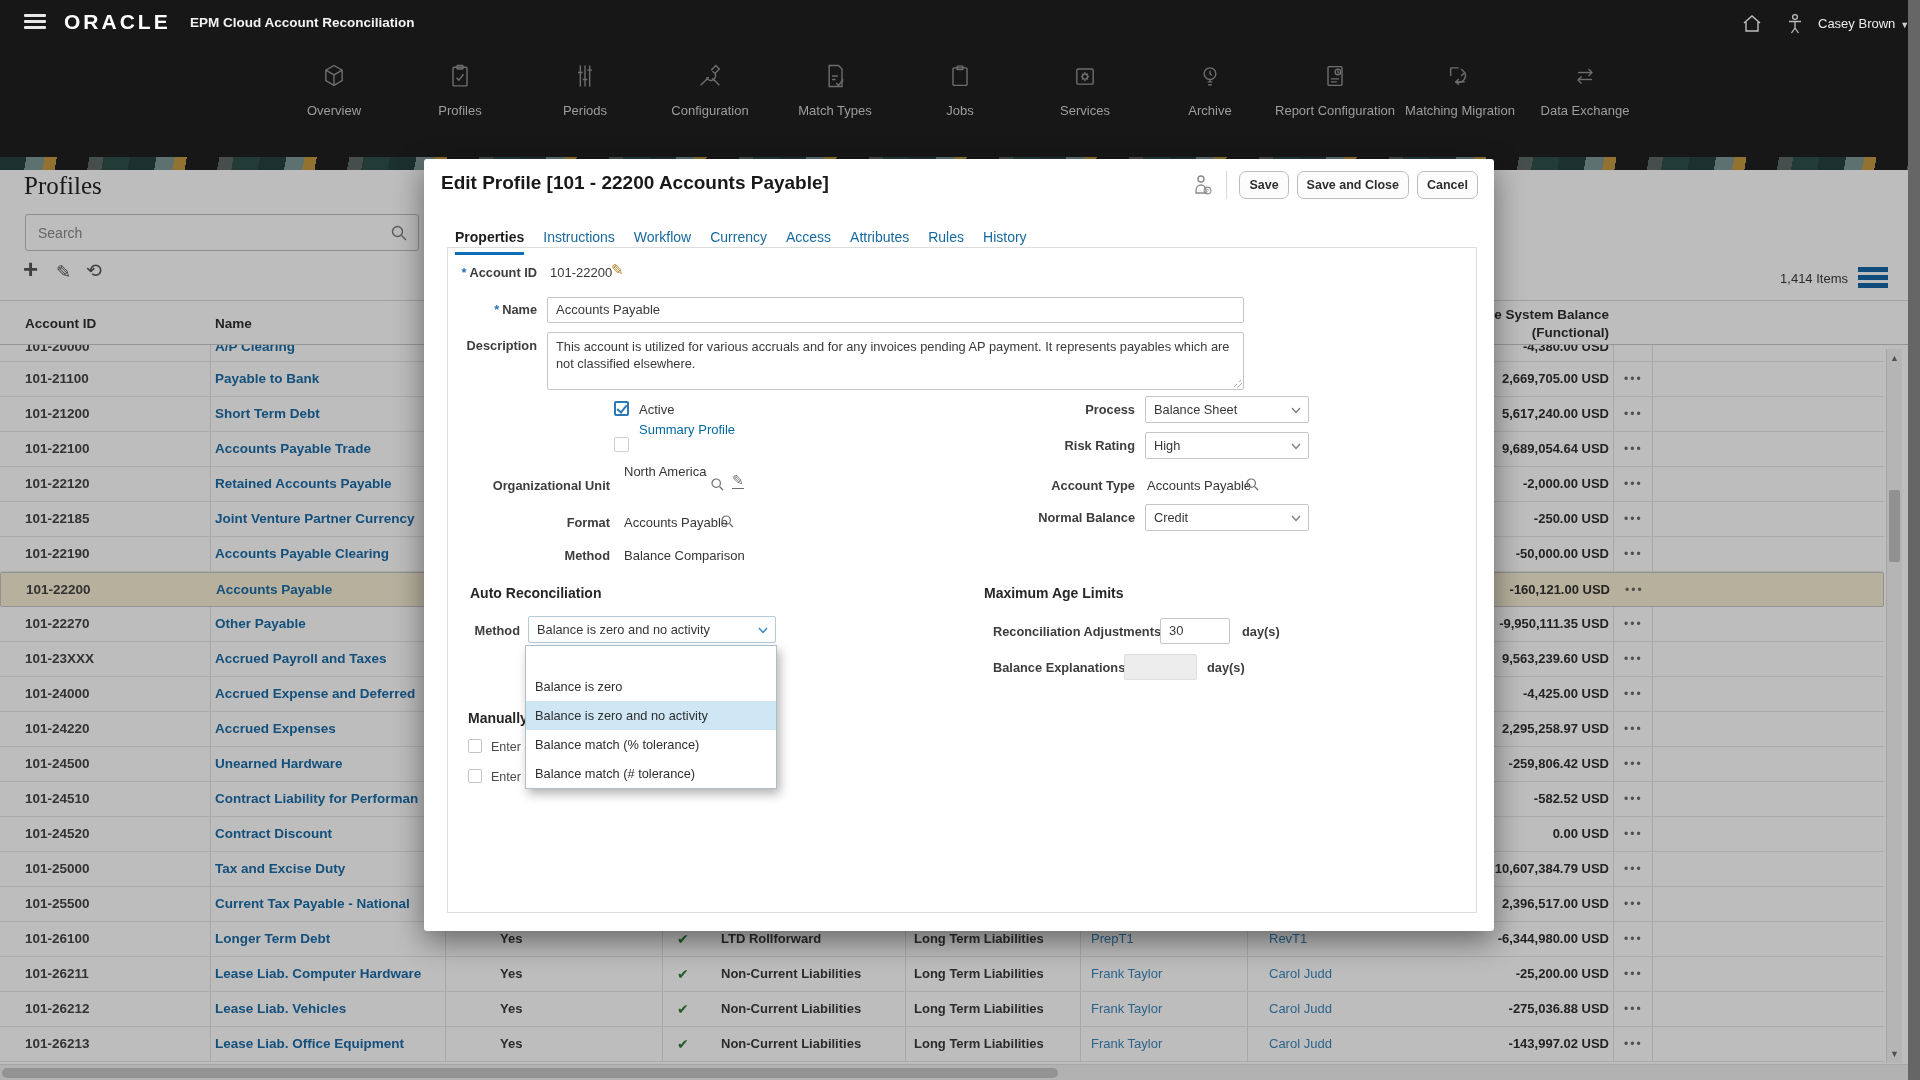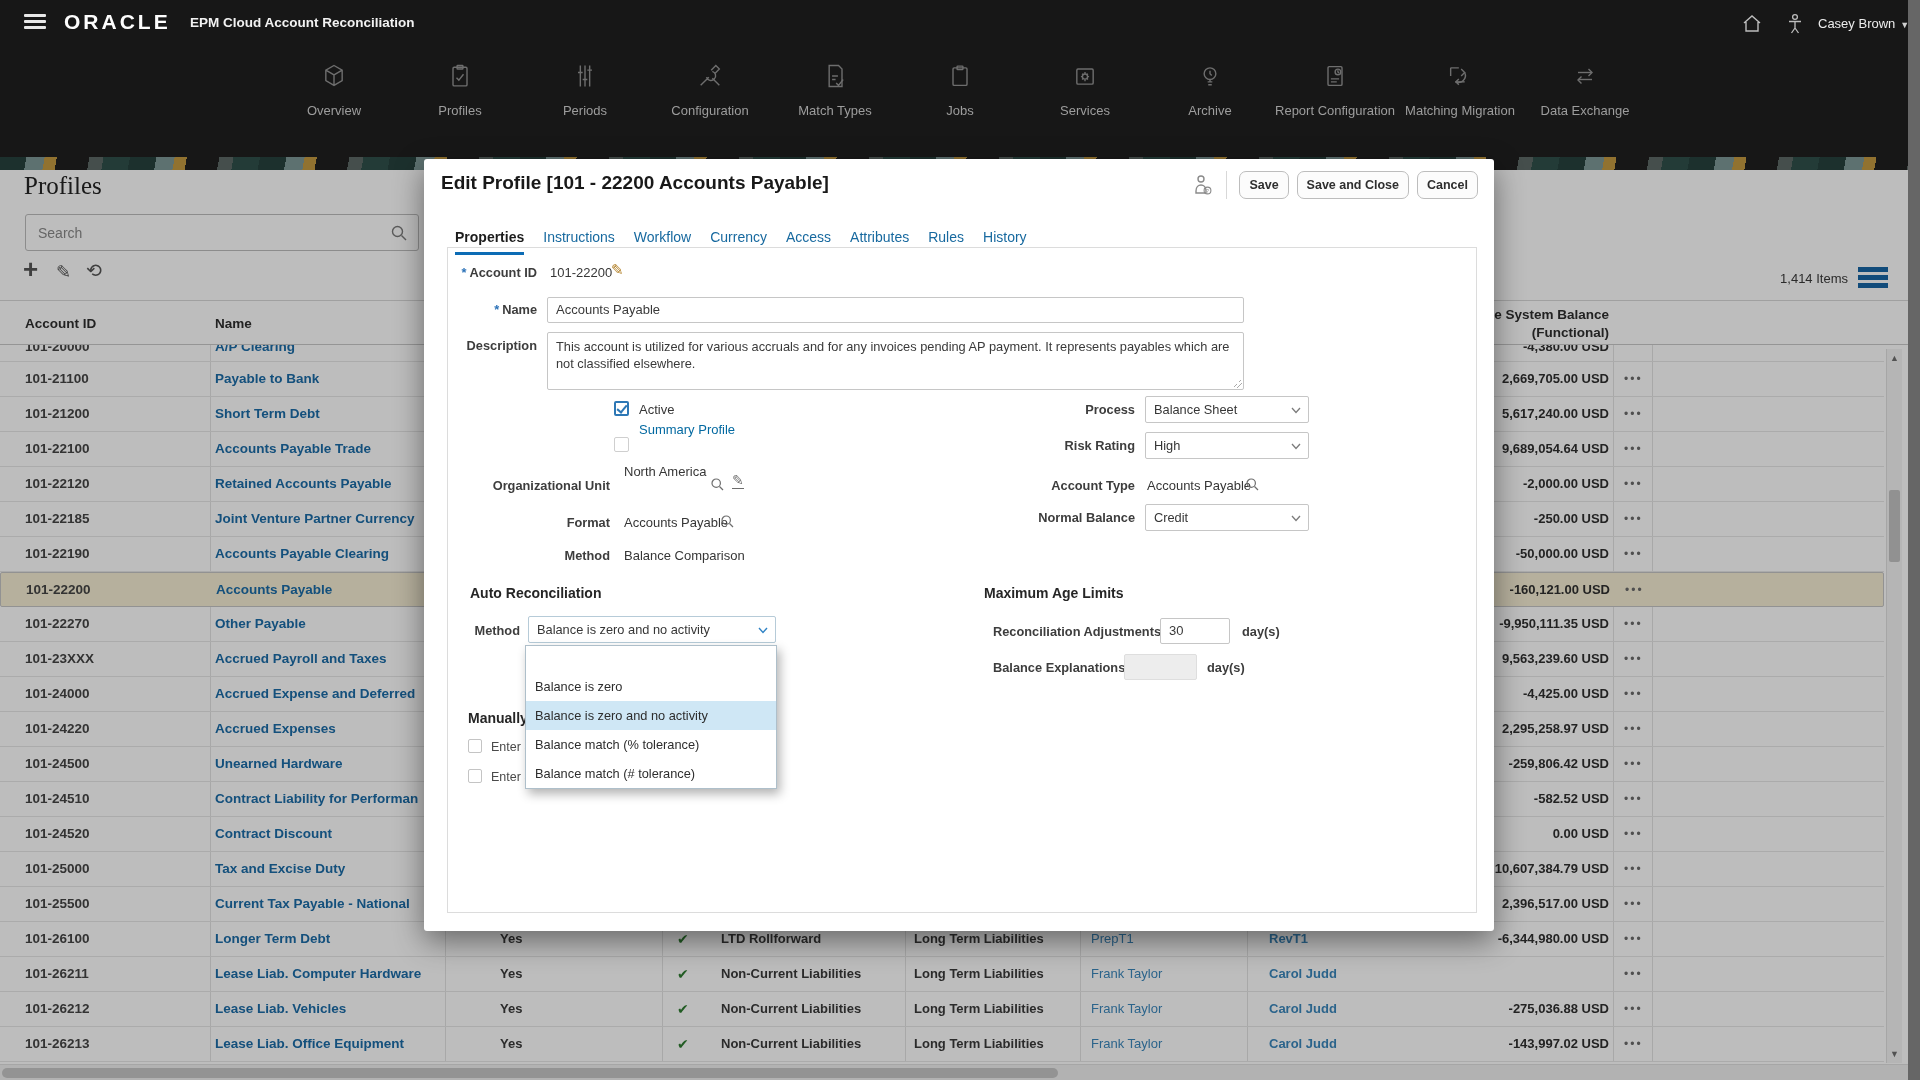--- a/index.html
+++ b/index.html
@@ -45,21 +45,21 @@
   .row.clip{height:17px;overflow:hidden;}
   .row.clip .c{transform:translateY(-15px);}
   .c{position:absolute;line-height:34px;white-space:nowrap;}
   .c.id{left:25px;width:175px;color:#454545;font-weight:600;font-size:13.5px;}
   .c.name{left:215px;width:228px;overflow:hidden;color:#1b6ca8;font-weight:700;font-size:13.5px;text-decoration:none;cursor:pointer;}
   .c.act{left:500px;font-weight:700;color:#3a3a3a;}
   .c.chk{left:677px;color:#2f7d31;font-size:14px;}
   .c.fmt{left:721px;font-weight:700;color:#3a3a3a;}
   .c.proc{left:914px;font-weight:700;color:#3a3a3a;}
   .c.prep{left:1091px;color:#3b87bc;text-decoration:none;cursor:pointer;}
-  .c.rev{left:1269px;color:#3b87bc;text-decoration:none;cursor:pointer;font-weight:bold;}
+  .c.rev{left:1269px;color:#3b87bc;text-decoration:none;cursor:pointer;}
   .c.bal{left:1350px;width:259px;text-align:right;font-weight:700;color:#303030;}
   .c.dots{left:1624px;color:#6b6b6b;letter-spacing:2px;font-size:12px;cursor:pointer;}
   .vl{position:absolute;top:345px;height:717px;width:1px;background:#e3e3e3;}
 
   
   .vsb{position:absolute;left:1886px;top:349px;width:15px;height:714px;background:#f5f5f5;border-left:1px solid #e0e0e0;}
   .vsb .arr{position:absolute;left:0;width:15px;text-align:center;color:#6f6f6f;font-size:9px;cursor:pointer;}
   .vsb .thumb{position:absolute;left:2px;top:141px;width:11px;height:72px;background:#c4c4c4;border-radius:2px;cursor:pointer;}
   .hsb{position:absolute;left:0;top:1064px;width:1920px;height:16px;background:#f1f1f1;border-top:1px solid #e0e0e0;box-sizing:border-box;}
   .hsb .thumb{position:absolute;left:2px;top:3px;width:1056px;height:10px;background:#c7c7c7;border-radius:5px;cursor:pointer;}
@@ -481,20 +481,21 @@
     </div>
       <div class="row" style="top: 957px;">
       <span class="c id">101-26211</span>
       <a class="c name">Lease Liab. Computer Hardware</a>
       <span class="c act">Yes</span>
       <span class="c chk">✔</span>
       <span class="c fmt">Non-Current Liabilities</span>
       <span class="c proc">Long Term Liabilities</span>
       <a class="c prep">Frank Taylor</a>
       <a class="c rev">Carol Judd</a>
+      <span class="c bal">-25,200.00 USD</span>
       <span class="c dots">•••</span>
     </div>
       <div class="row" style="top: 992px;">
       <span class="c id">101-26212</span>
       <a class="c name">Lease Liab. Vehicles</a>
       <span class="c act">Yes</span>
       <span class="c chk">✔</span>
       <span class="c fmt">Non-Current Liabilities</span>
       <span class="c proc">Long Term Liabilities</span>
       <a class="c prep">Frank Taylor</a>

